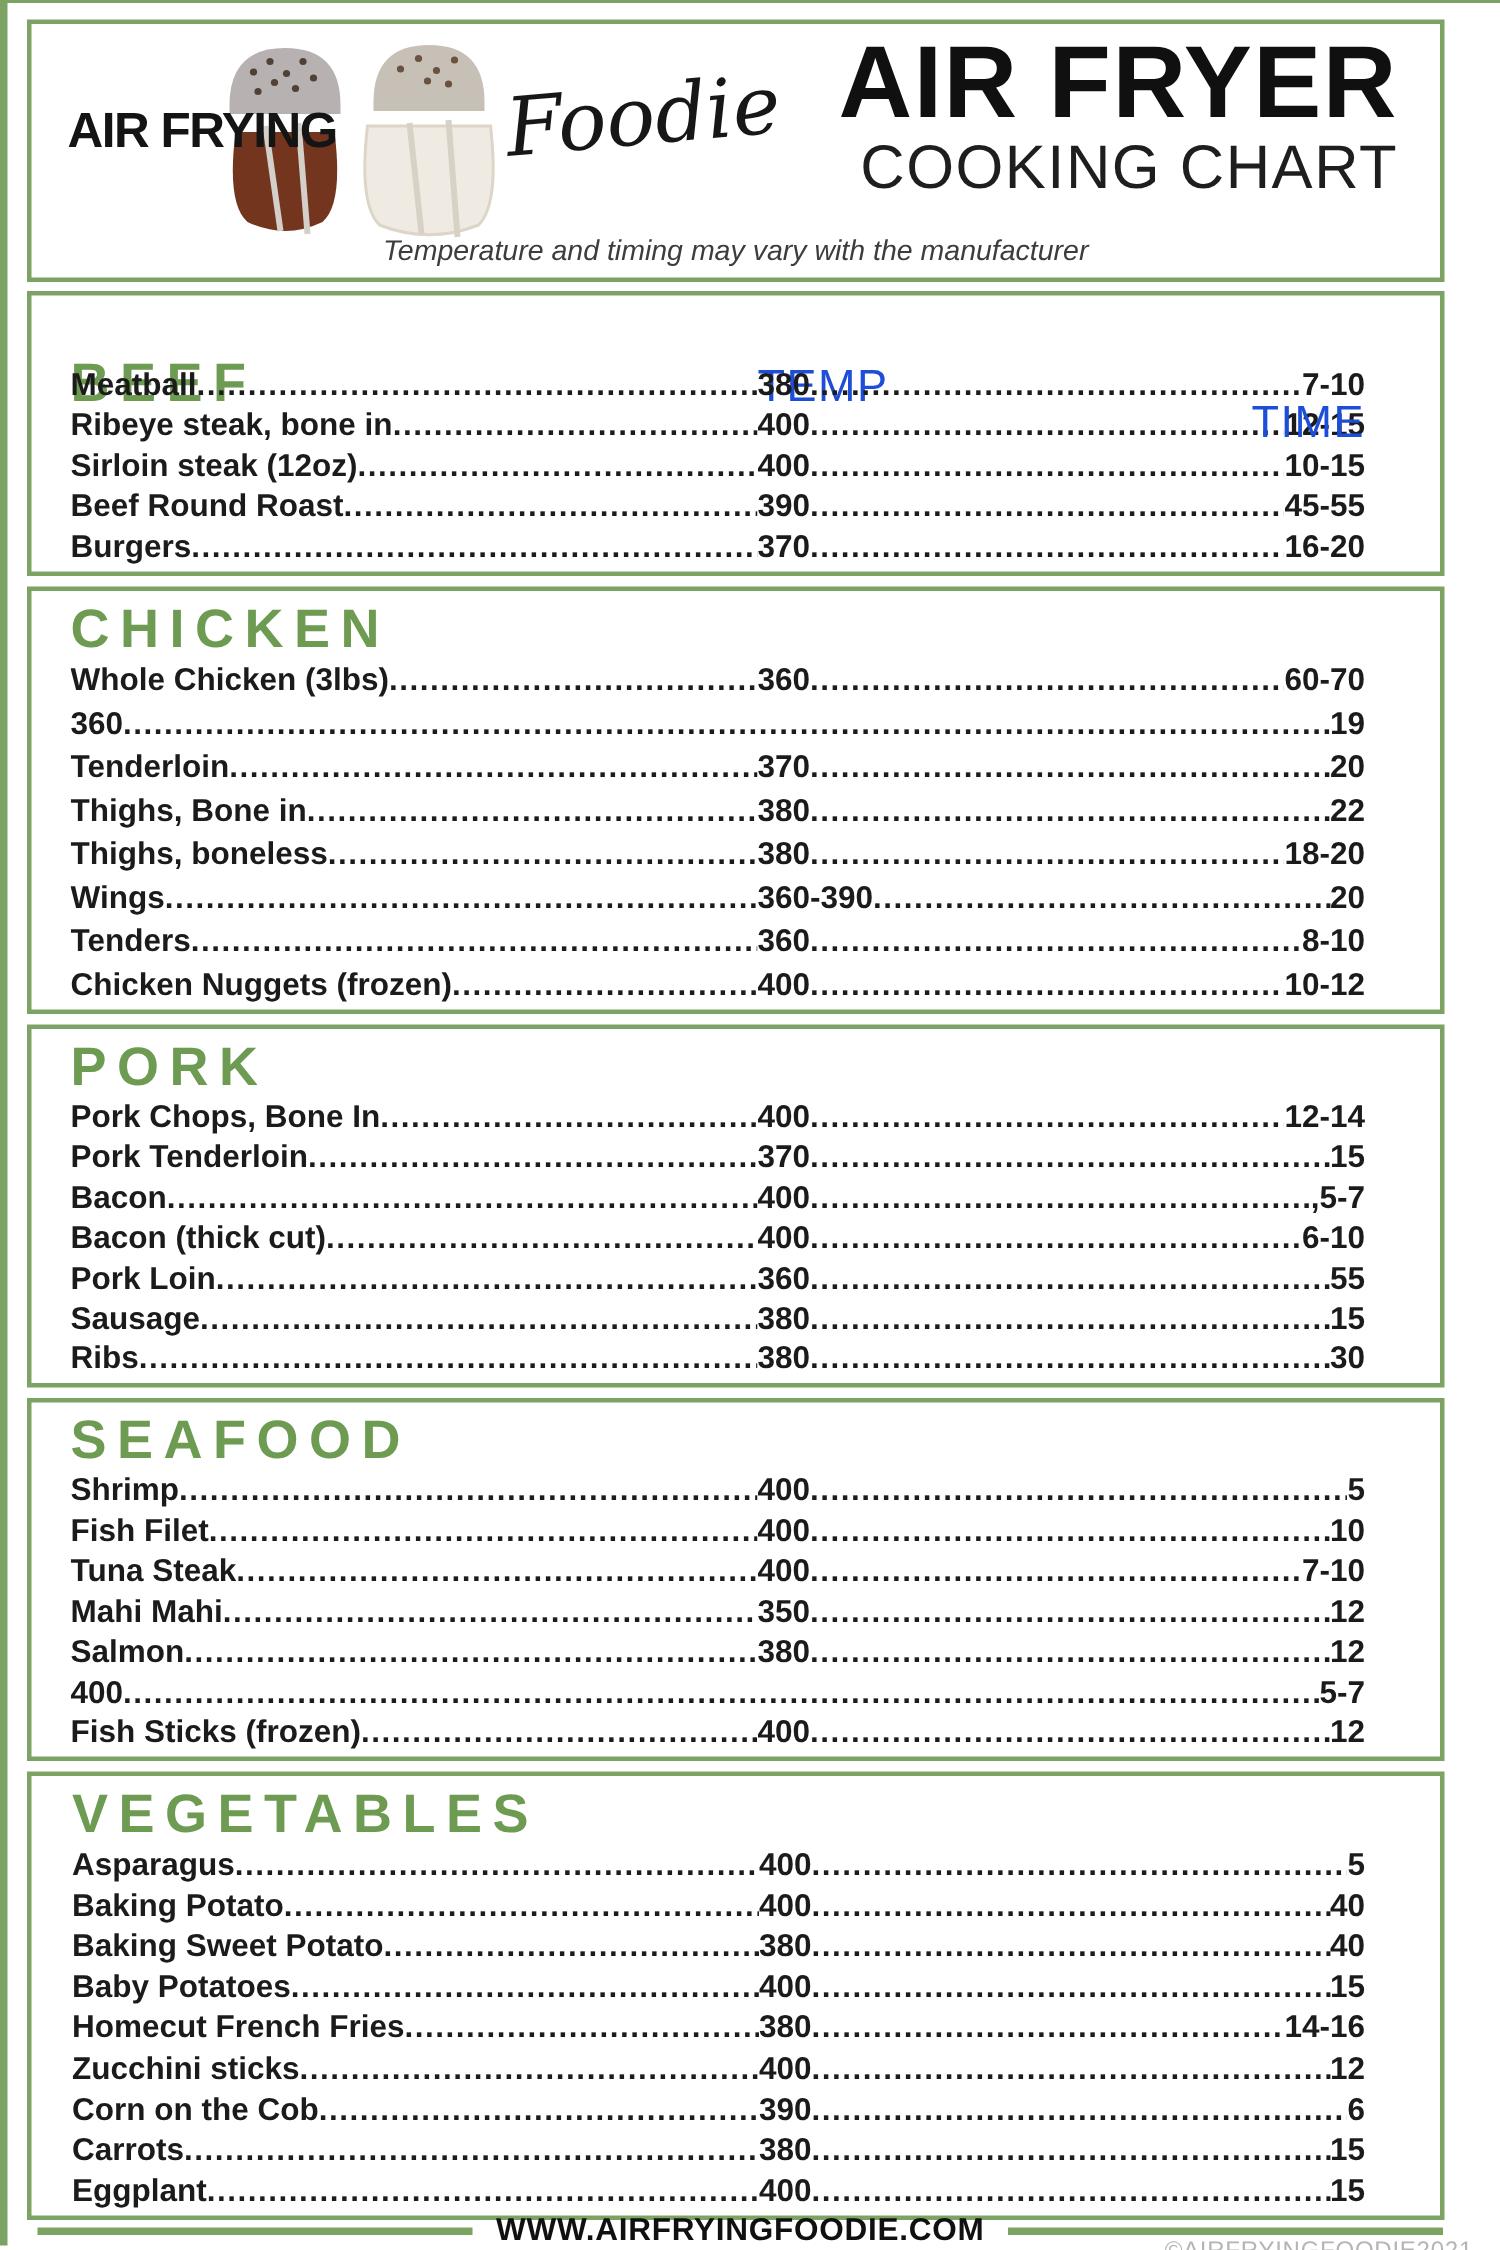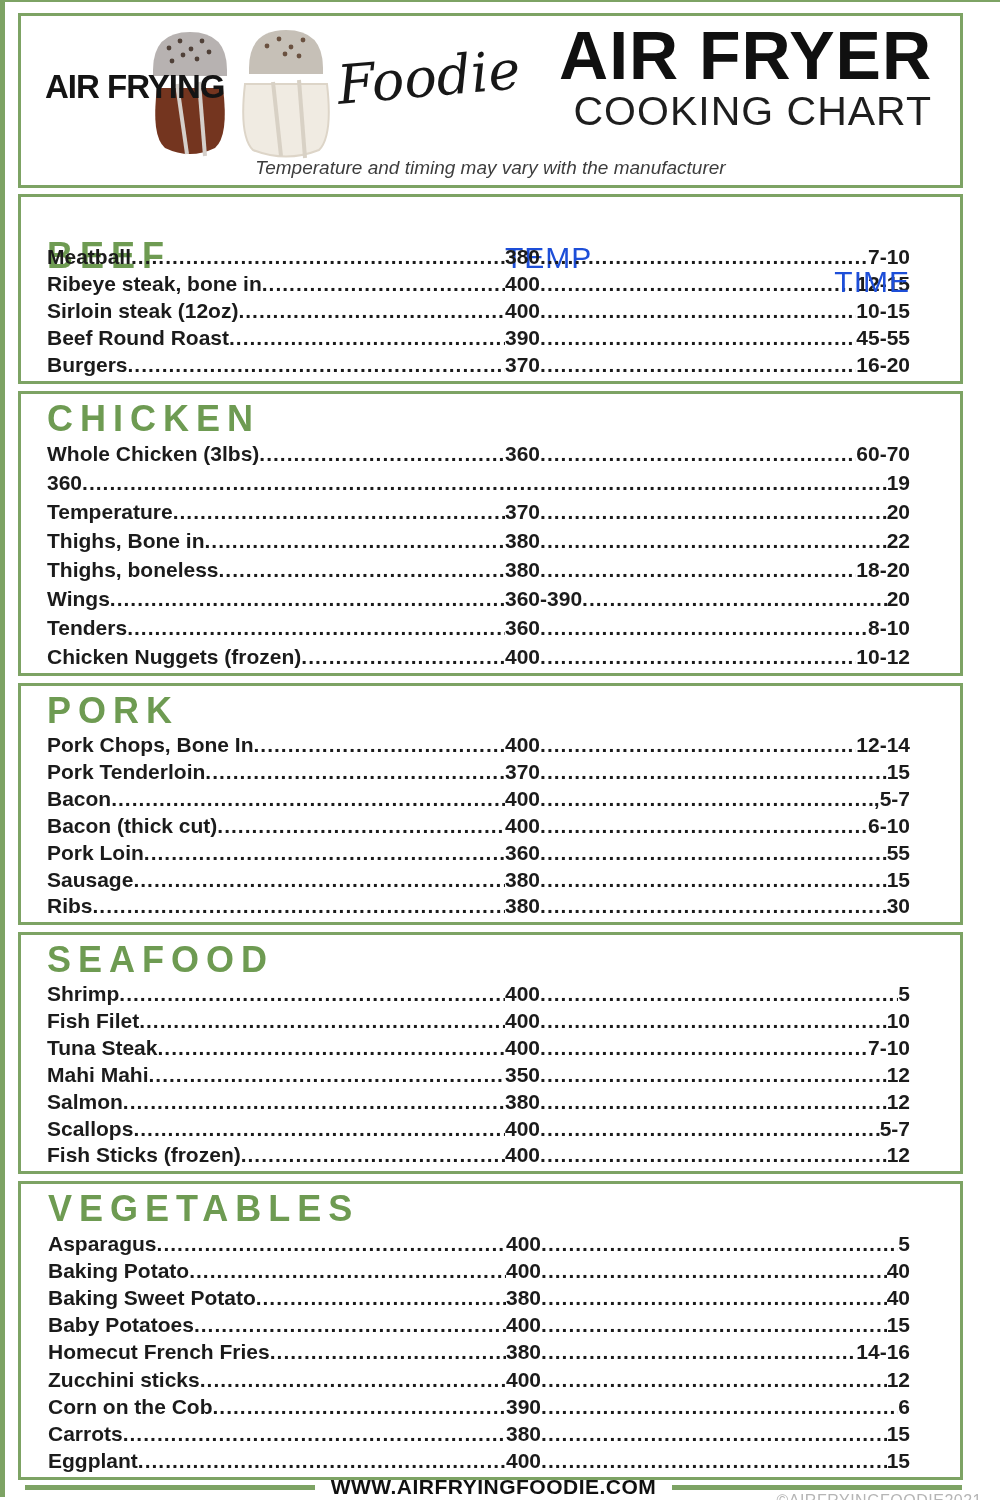--- a/index.html
+++ b/index.html
@@ -179,21 +179,21 @@
   </div>
 
   <div class="row">
     <span class="temp">360</span>
     <span class="leader"></span>
     <span class="time">19</span>
   </div>
 
   <div class="row">
     <span class="c1">
-      <span class="food">Temperature</span>
+      <span class="food">Tenderloin</span>
               <span class="leader"></span>
     </span>
     <span class="temp">370</span>
     <span class="leader"></span>
     <span class="time">20</span>
   </div>
 
   <div class="row">
     <span class="c1">
       <span class="food">Thighs, Bone in</span>
@@ -382,24 +382,20 @@
     <span class="c1">
       <span class="food">Salmon</span>
               <span class="leader"></span>
     </span>
     <span class="temp">380</span>
     <span class="leader"></span>
     <span class="time">12</span>
   </div>
 
   <div class="row">
-    <span class="c1">
-      <span class="food">Scallops</span>
-              <span class="leader"></span>
-    </span>
     <span class="temp">400</span>
     <span class="leader"></span>
     <span class="time">5-7</span>
   </div>
 
   <div class="row">
     <span class="c1">
       <span class="food">Fish Sticks (frozen)</span>
               <span class="leader"></span>
     </span>

